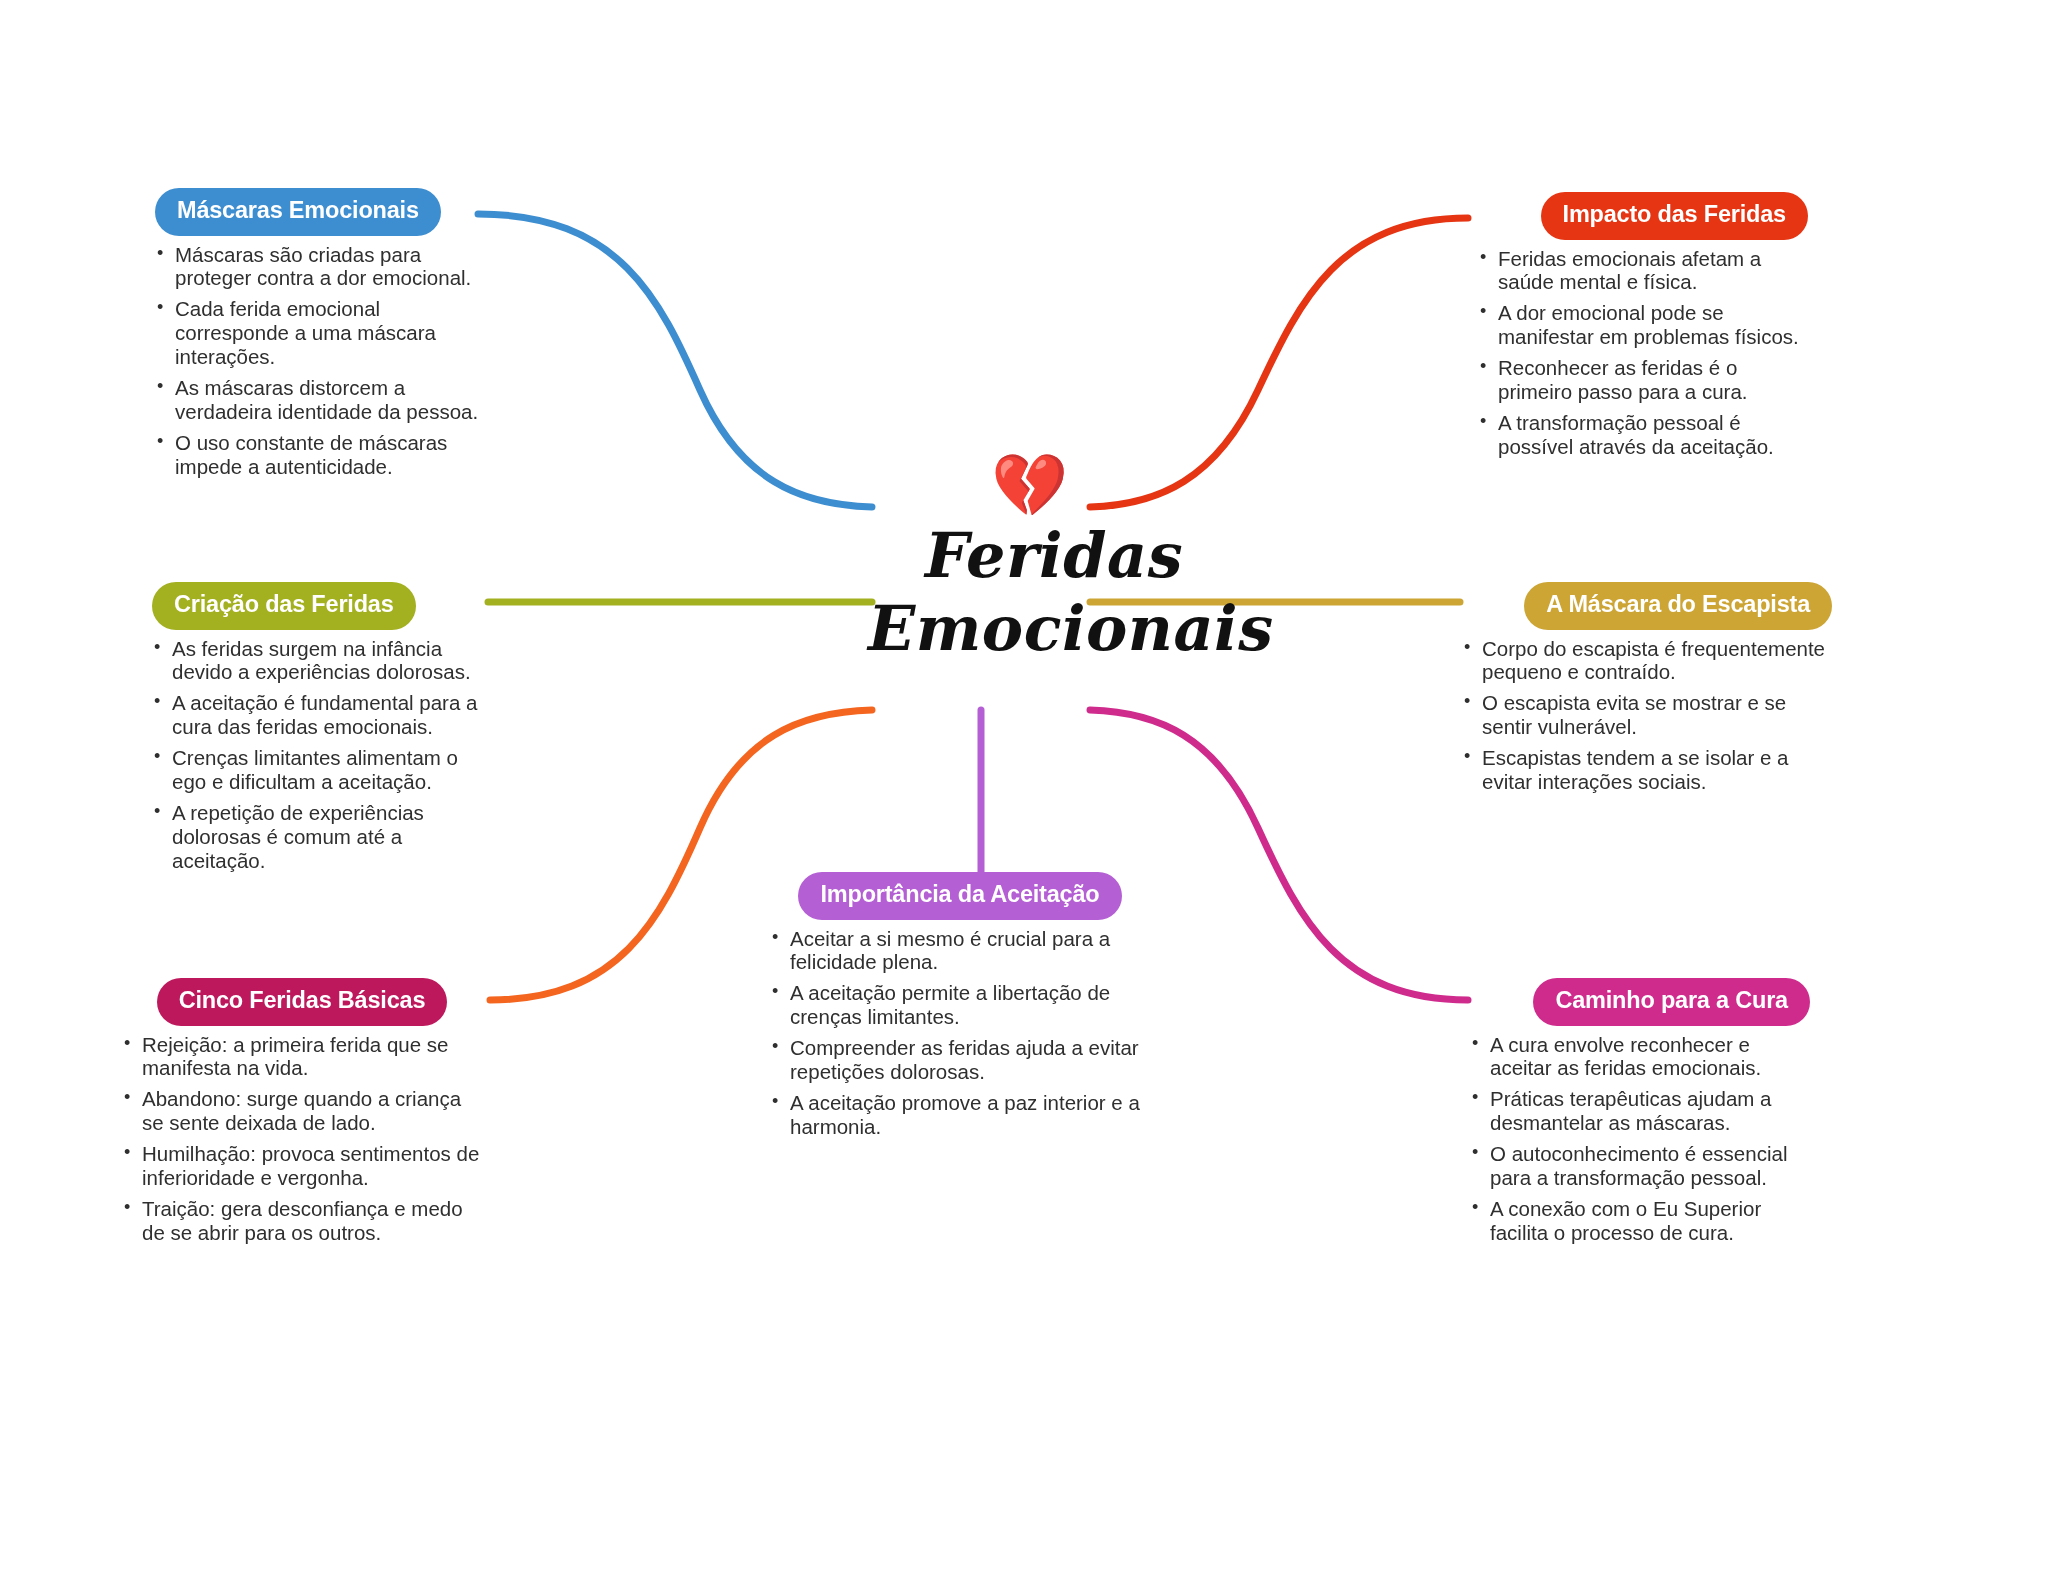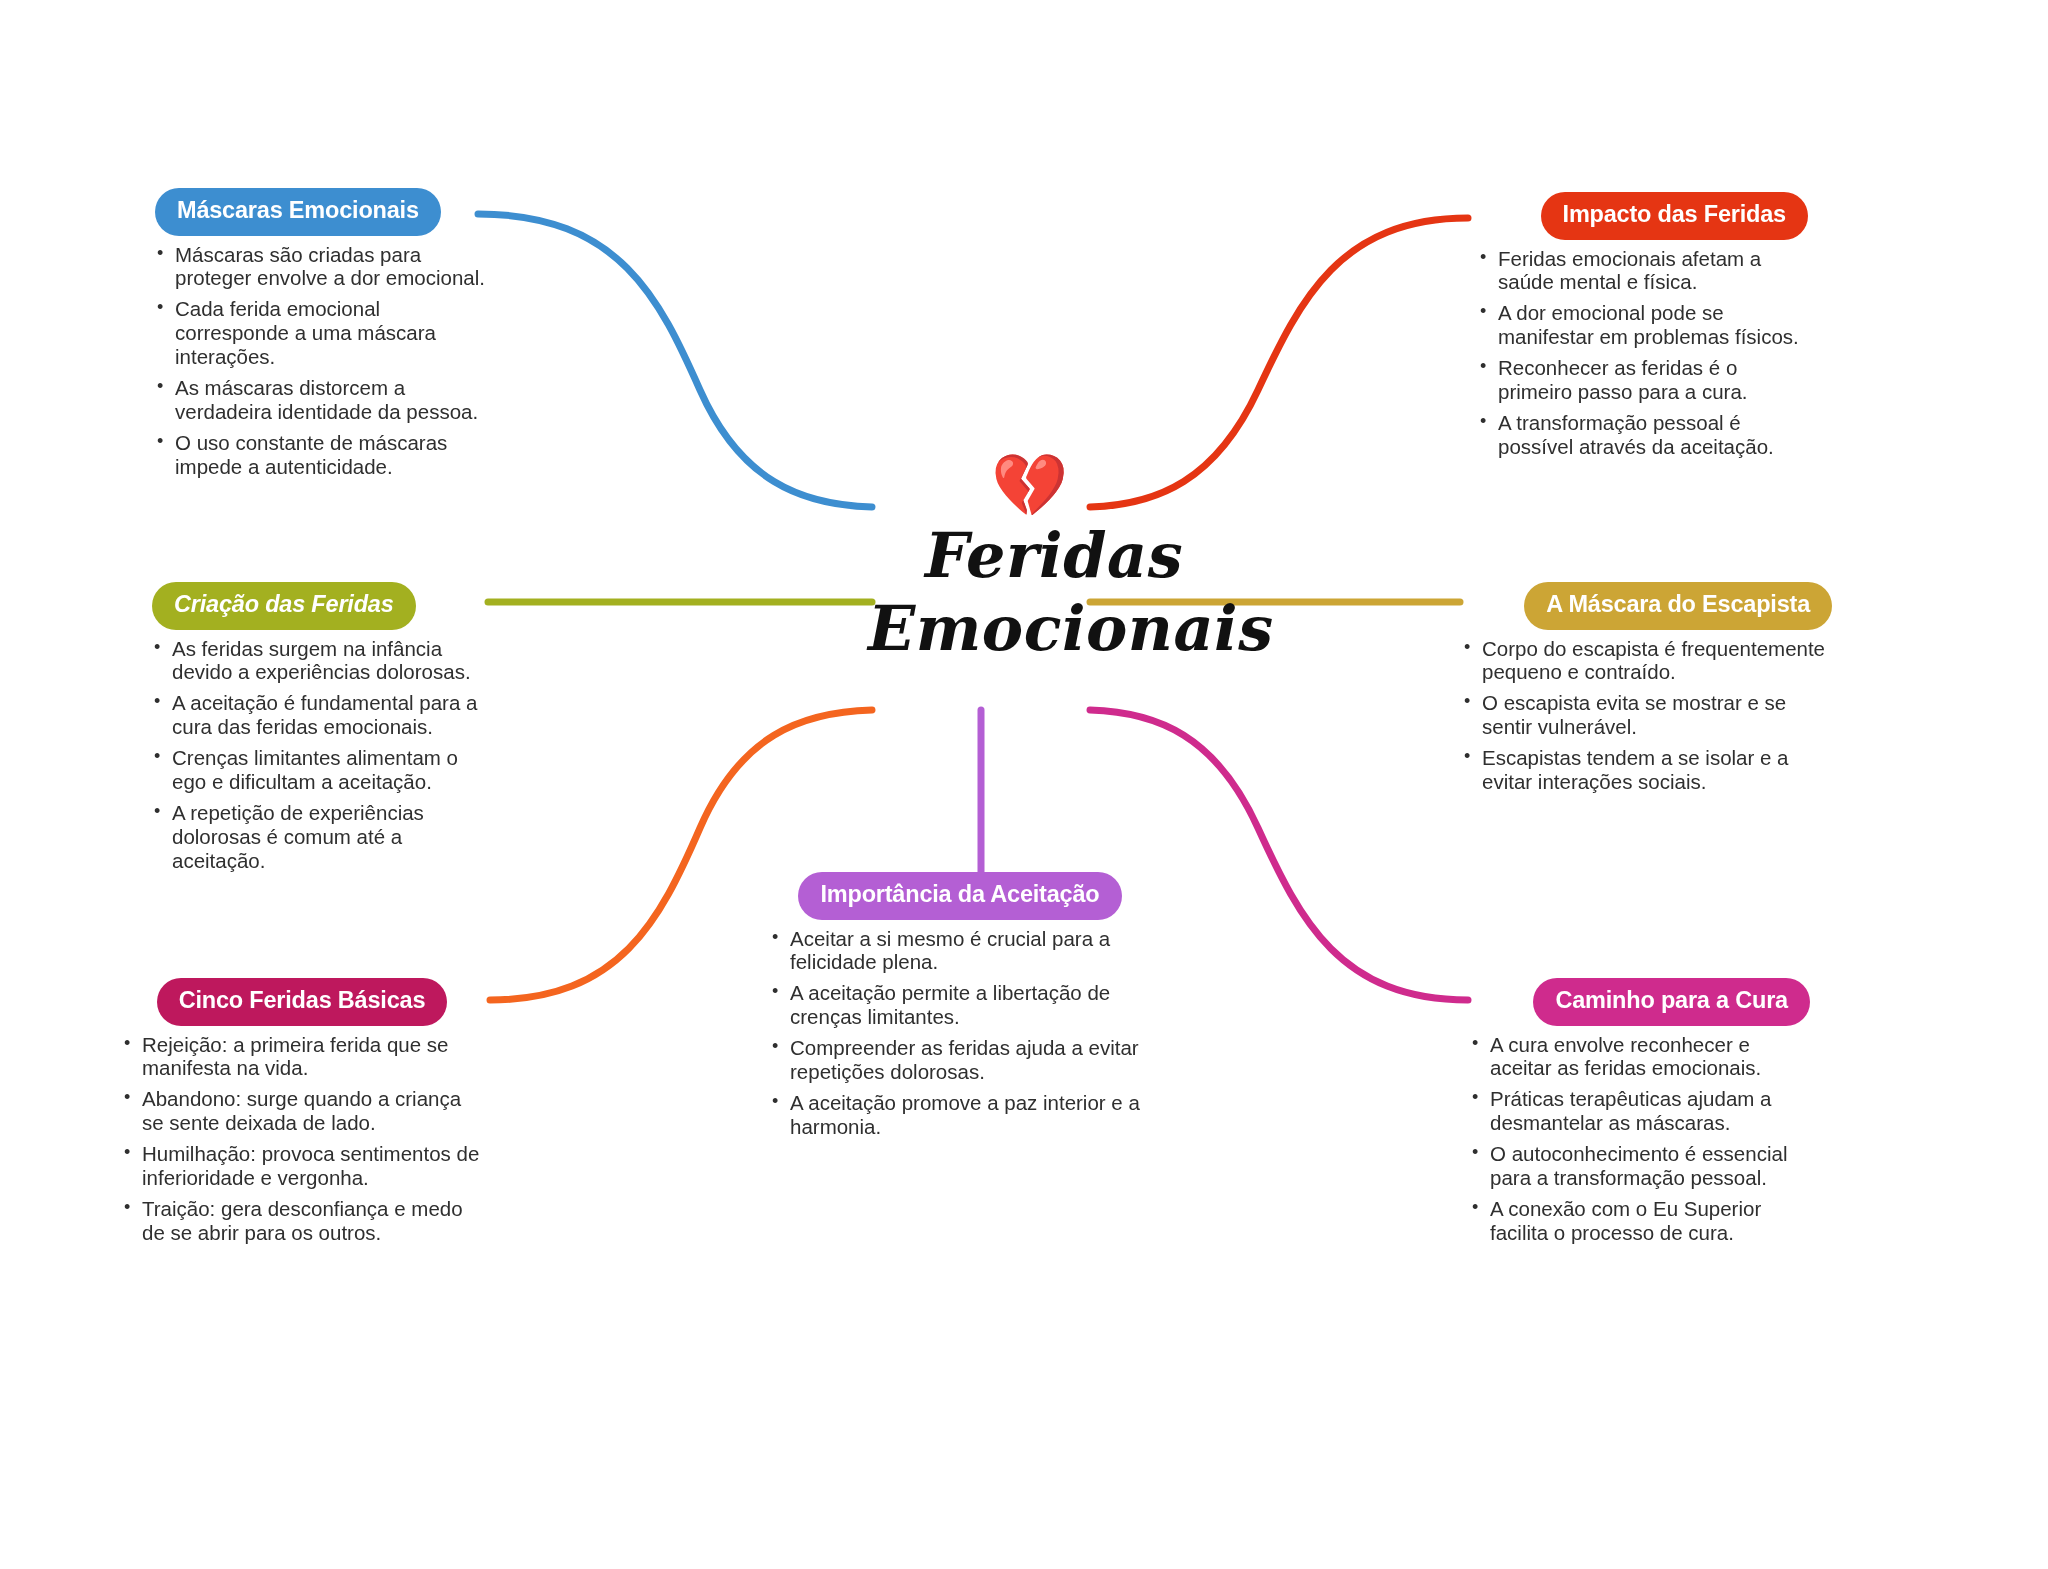--- a/index.html
+++ b/index.html
@@ -129,42 +129,42 @@
     <span class="center-icon">💔</span>
     <div class="center-title">Feridas
 Emocionais</div>
   </div>
 
   <div class="branch" id="branch-mascaras">
     <div class="pill-row">
       <span class="pill" style="background: rgb(61, 142, 208);">Máscaras Emocionais</span>
     </div>
     <ul class="bullets">
-      <li>Máscaras são criadas para proteger envolve a dor emocional.</li>
+      <li>Máscaras são criadas para proteger contra a dor emocional.</li>
       <li>Cada ferida emocional corresponde a uma máscara interações.</li>
       <li>As máscaras distorcem a verdadeira identidade da pessoa.</li>
       <li>O uso constante de máscaras impede a autenticidade.</li>
     </ul>
   </div>
 
   <div class="branch align-right" id="branch-impacto">
     <div class="pill-row">
       <span class="pill" style="background: rgb(229, 53, 19);">Impacto das Feridas</span>
     </div>
     <ul class="bullets">
       <li>Feridas emocionais afetam a saúde mental e física.</li>
       <li>A dor emocional pode se manifestar em problemas físicos.</li>
       <li>Reconhecer as feridas é o primeiro passo para a cura.</li>
       <li>A transformação pessoal é possível através da aceitação.</li>
     </ul>
   </div>
 
   <div class="branch" id="branch-criacao">
     <div class="pill-row">
-      <span class="pill" style="background: rgb(163, 176, 32); font-style: italic;">Criação das Feridas</span>
+      <span class="pill" style="background: rgb(163, 176, 32);">Criação das Feridas</span>
     </div>
     <ul class="bullets">
       <li>As feridas surgem na infância devido a experiências dolorosas.</li>
       <li>A aceitação é fundamental para a cura das feridas emocionais.</li>
       <li>Crenças limitantes alimentam o ego e dificultam a aceitação.</li>
       <li>A repetição de experiências dolorosas é comum até a aceitação.</li>
     </ul>
   </div>
 
   <div class="branch align-right" id="branch-escapista">

